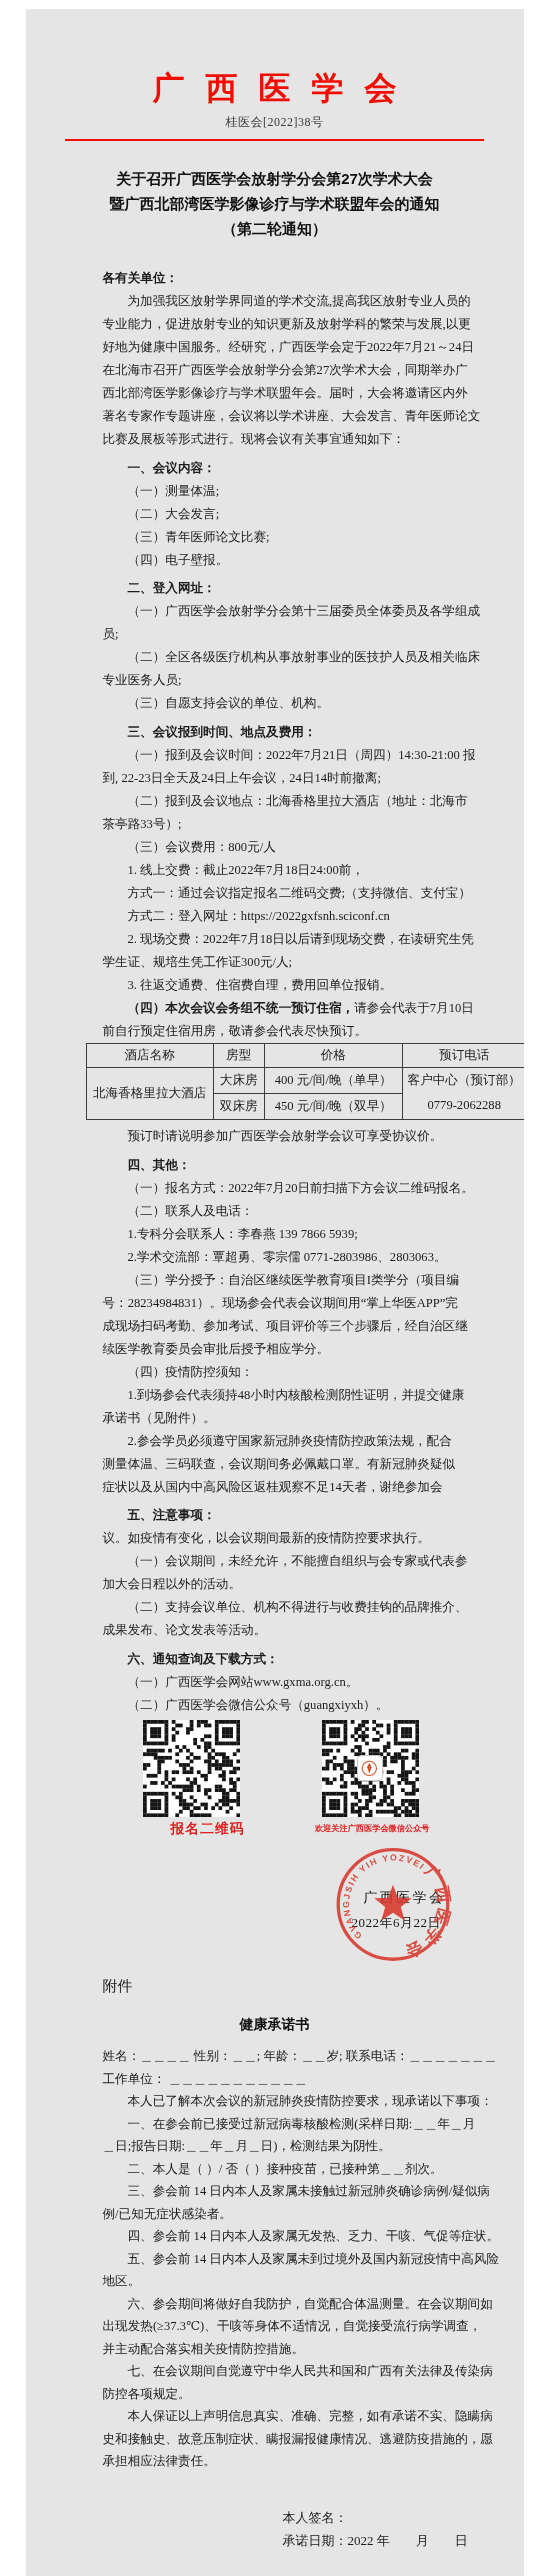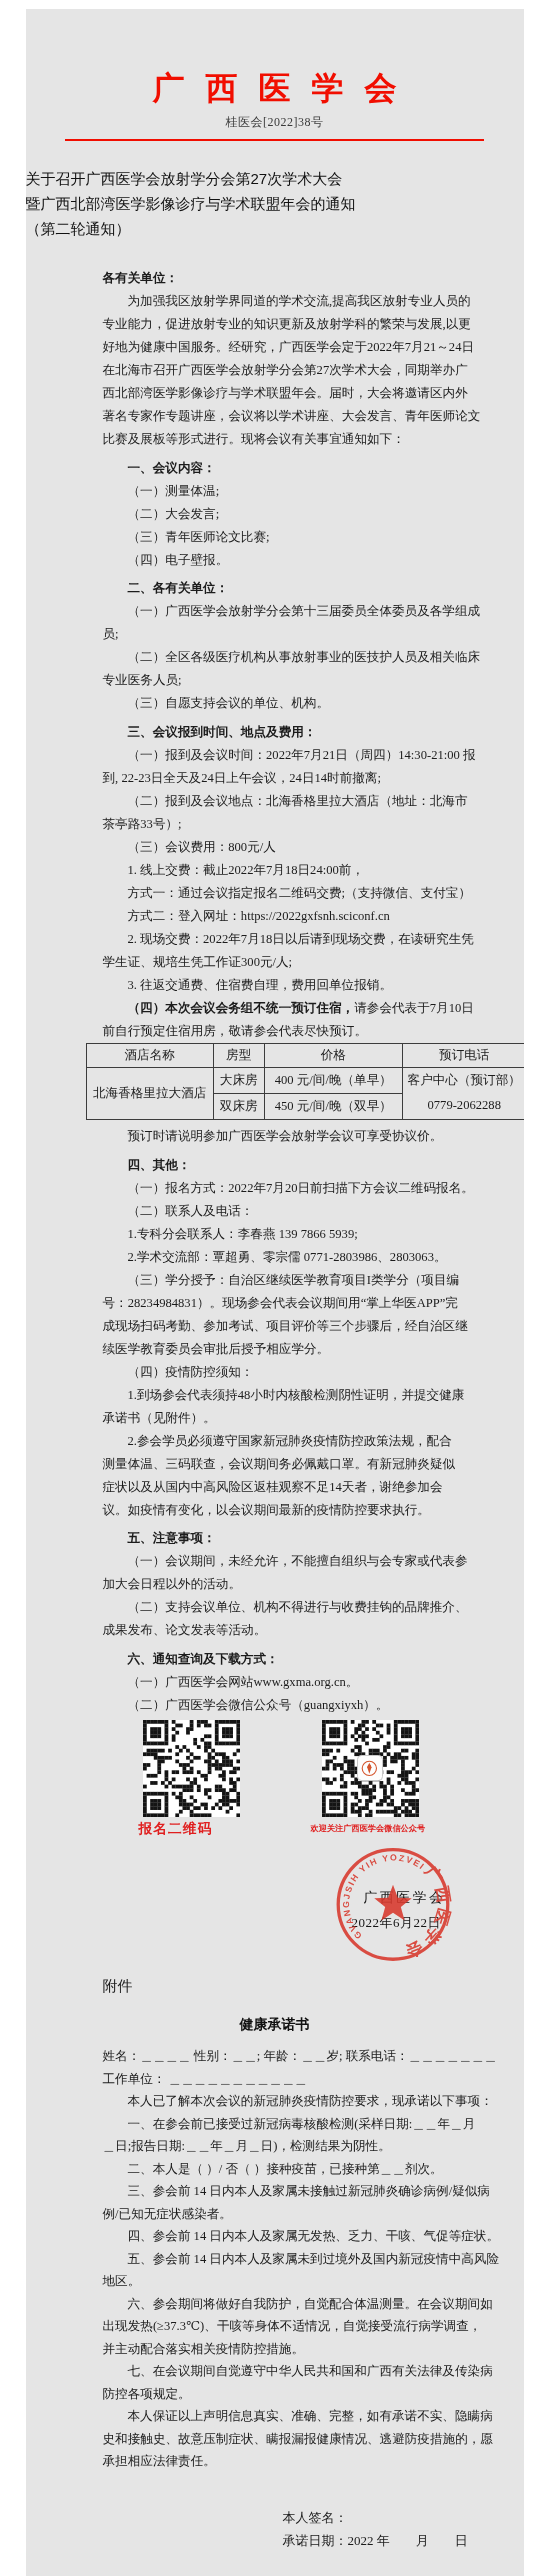--- a/index.html
+++ b/index.html
@@ -39,22 +39,23 @@
     letter-spacing:0.5px;
   }
   .red-rule{
     width:419px;height:2.7px;
     margin:7.7px auto 0;
     background:var(--accent_red);
   }
   
   .notice-title{
     margin-top:25px;
+    text-align:center;
     font-family:"Liberation Sans","DejaVu Sans",sans-serif;
-    font-weight:normal;
+    font-weight:bold;
     font-size:15px;
     line-height:25px;
     color:#111;
   }
   
   .salutation{
     margin:26px 0 0 77px;
     font-size:12.6px;
     line-height:23px;
     font-weight:600;
@@ -107,21 +108,21 @@
   .qr-logo{
     position:absolute;left:35px;top:35px;
     width:26px;height:26px;
     background:#fdfdfd;
     border:0.5px solid #c8c8c8;
     border-radius:4.4px;
     display:flex;align-items:center;justify-content:center;
   }
   .qr-label{
     position:absolute;
-    text-align:left;
+    text-align:right;
     color:var(--label_red);
     font-weight:bold;
     font-family:Liberation Mono, monospace;
   }
   .qr-label-left{
     left:113px;top:100px;width:106px;
     font-size:13.7px;letter-spacing:1.1px;
   }
   .qr-label-right{
     left:285px;top:103px;width:119px;
@@ -187,21 +188,21 @@
       <div class="ln "><span>好地为健康中国服务。经研究，广西医学会定于2022年7月21～24日</span></div>
       <div class="ln "><span>在北海市召开广西医学会放射学分会第27次学术大会，同期举办广</span></div>
       <div class="ln "><span>西北部湾医学影像诊疗与学术联盟年会。届时，大会将邀请区内外</span></div>
       <div class="ln "><span>著名专家作专题讲座，会议将以学术讲座、大会发言、青年医师论文</span></div>
       <div class="ln "><span>比赛及展板等形式进行。现将会议有关事宜通知如下：</span></div>
       <div class="ln indent h"><span class="b">一、会议内容：</span></div>
       <div class="ln indent"><span>（一）测量体温;</span></div>
       <div class="ln indent"><span>（二）大会发言;</span></div>
       <div class="ln indent"><span>（三）青年医师论文比赛;</span></div>
       <div class="ln indent"><span>（四）电子壁报。</span></div>
-      <div class="ln indent h"><span class="b">二、各有关单位：</span></div>
+      <div class="ln indent h"><span class="b">二、登入网址：</span></div>
       <div class="ln indent"><span>（一）广西医学会放射学分会第十三届委员全体委员及各学组成</span></div>
       <div class="ln "><span>员;</span></div>
       <div class="ln indent"><span>（二）全区各级医疗机构从事放射事业的医技护人员及相关临床</span></div>
       <div class="ln "><span>专业医务人员;</span></div>
       <div class="ln indent"><span>（三）自愿支持会议的单位、机构。</span></div>
       <div class="ln indent h"><span class="b">三、会议报到时间、地点及费用：</span></div>
       <div class="ln indent"><span>（一）报到及会议时间：2022年7月21日（周四）14:30-21:00 报</span></div>
       <div class="ln "><span>到, 22-23日全天及24日上午会议，24日14时前撤离;</span></div>
       <div class="ln indent"><span>（二）报到及会议地点：北海香格里拉大酒店（地址：北海市</span></div>
       <div class="ln "><span>茶亭路33号）;</span></div>
@@ -252,22 +253,22 @@
       <div class="ln indent"><span>（三）学分授予：自治区继续医学教育项目I类学分（项目编</span></div>
       <div class="ln "><span>号：28234984831）。现场参会代表会议期间用“掌上华医APP”完</span></div>
       <div class="ln "><span>成现场扫码考勤、参加考试、项目评价等三个步骤后，经自治区继</span></div>
       <div class="ln "><span>续医学教育委员会审批后授予相应学分。</span></div>
       <div class="ln indent"><span>（四）疫情防控须知：</span></div>
       <div class="ln indent"><span>1.到场参会代表须持48小时内核酸检测阴性证明，并提交健康</span></div>
       <div class="ln "><span>承诺书（见附件）。</span></div>
       <div class="ln indent"><span>2.参会学员必须遵守国家新冠肺炎疫情防控政策法规，配合</span></div>
       <div class="ln "><span>测量体温、三码联查，会议期间务必佩戴口罩。有新冠肺炎疑似</span></div>
       <div class="ln "><span>症状以及从国内中高风险区返桂观察不足14天者，谢绝参加会</span></div>
+      <div class="ln indent h"><span class="b">五、注意事项：</span></div>
       <div class="ln "><span>议。如疫情有变化，以会议期间最新的疫情防控要求执行。</span></div>
-      <div class="ln indent h"><span class="b">五、注意事项：</span></div>
       <div class="ln indent"><span>（一）会议期间，未经允许，不能擅自组织与会专家或代表参</span></div>
       <div class="ln "><span>加大会日程以外的活动。</span></div>
       <div class="ln indent"><span>（二）支持会议单位、机构不得进行与收费挂钩的品牌推介、</span></div>
       <div class="ln "><span>成果发布、论文发表等活动。</span></div>
       <div class="ln indent h"><span class="b">六、通知查询及下载方式：</span></div>
       <div class="ln indent"><span>（一）广西医学会网站www.gxma.org.cn。</span></div>
       <div class="ln indent"><span>（二）广西医学会微信公众号（guangxiyxh）。</span></div>
     </div>
 
   <div class="qr-row">

